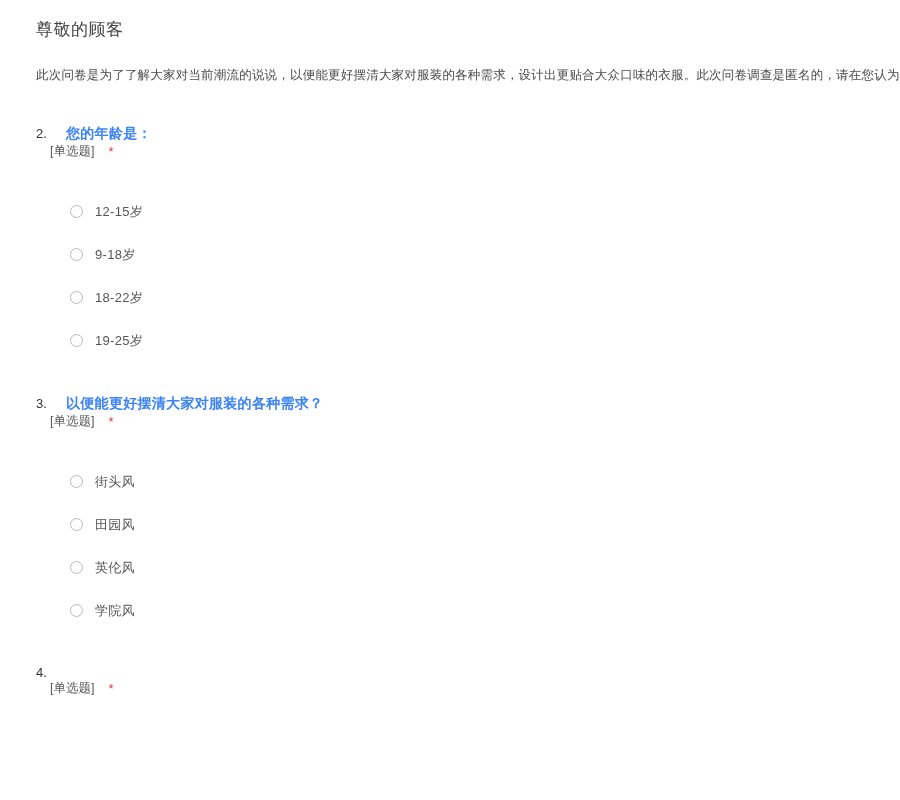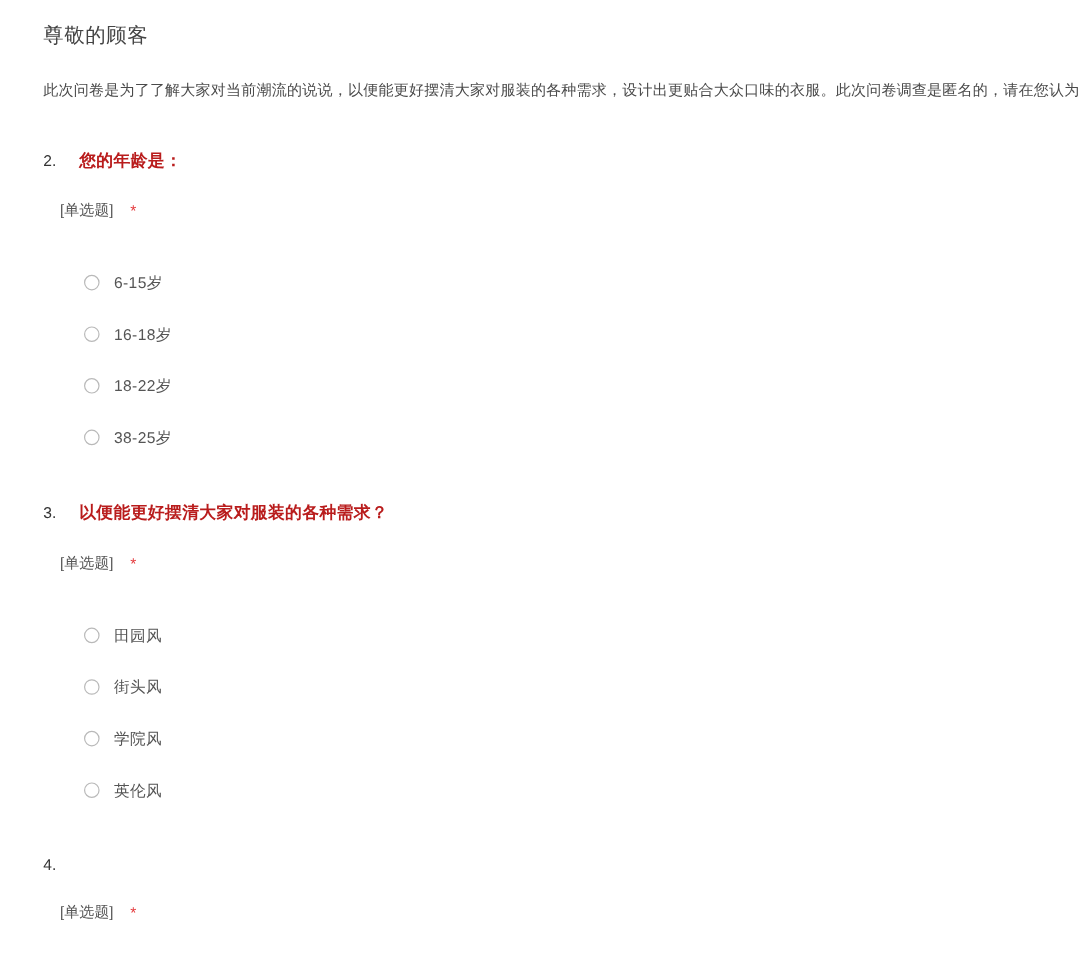--- a/index.html
+++ b/index.html
@@ -51,25 +51,25 @@
   .q-num {
     width: 30px;
     flex: none;
     font-weight: normal;
     color: #333333;
     font-size: 13px;
   }
   .q-text {
     font-weight: bold;
     font-size: 14px;
-    color: #b91c1c;
+    color: #3b82f6;
     letter-spacing: 0.3px;
   }
   .q-meta {
-    margin-top: 24px;
+    margin-top: 0;
     padding-left: 14px;
     font-size: 12.5px;
     color: #555555;
     display: flex;
     align-items: center;
   }
   .q-required {
     color: #e4393c;
     margin-left: 14px;
     font-size: 13px;
@@ -114,62 +114,62 @@
       <span class="q-num">2.</span>
       <span class="q-text">您的年龄是：</span>
     </div>
     <div class="q-meta">
       <span>[单选题]</span>
       <span class="q-required">*</span>
     </div>
     <div class="options">
       <div class="option-row">
         <span class="radio"></span>
-        <span class="option-label">6-15岁</span>
+        <span class="option-label">12-15岁</span>
       </div>
       <div class="option-row">
         <span class="radio"></span>
-        <span class="option-label">16-18岁</span>
+        <span class="option-label">9-18岁</span>
       </div>
       <div class="option-row">
         <span class="radio"></span>
         <span class="option-label">18-22岁</span>
       </div>
       <div class="option-row">
         <span class="radio"></span>
-        <span class="option-label">38-25岁</span>
+        <span class="option-label">19-25岁</span>
       </div>
     </div>
   </div>
 
   <div class="question-block" style="margin-top:33px;">
     <div class="q-head">
       <span class="q-num">3.</span>
       <span class="q-text">以便能更好摆清大家对服装的各种需求？</span>
     </div>
     <div class="q-meta">
       <span>[单选题]</span>
       <span class="q-required">*</span>
     </div>
     <div class="options">
       <div class="option-row">
         <span class="radio"></span>
+        <span class="option-label">街头风</span>
+      </div>
+      <div class="option-row">
+        <span class="radio"></span>
         <span class="option-label">田园风</span>
       </div>
       <div class="option-row">
         <span class="radio"></span>
-        <span class="option-label">街头风</span>
+        <span class="option-label">英伦风</span>
       </div>
       <div class="option-row">
         <span class="radio"></span>
         <span class="option-label">学院风</span>
-      </div>
-      <div class="option-row">
-        <span class="radio"></span>
-        <span class="option-label">英伦风</span>
       </div>
     </div>
   </div>
 
   <div class="question-block" style="margin-top:33px;">
     <div class="q-head">
       <span class="q-num">4.</span>
     </div>
     <div class="q-meta">
       <span>[单选题]</span>

